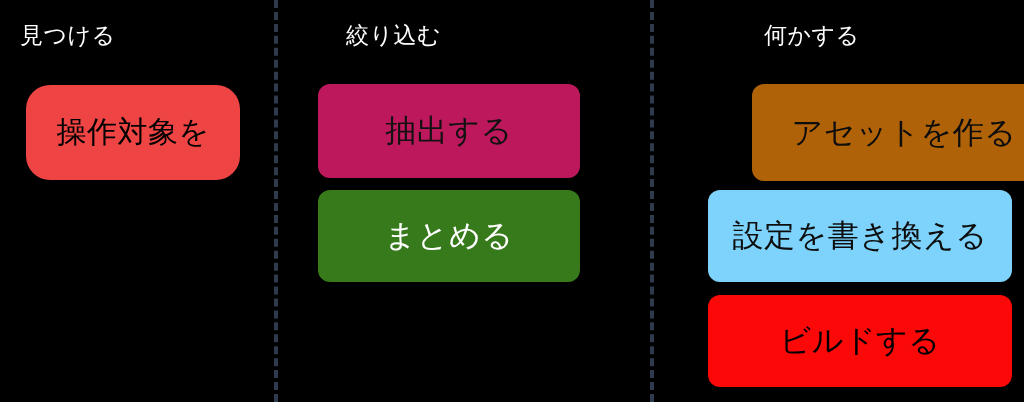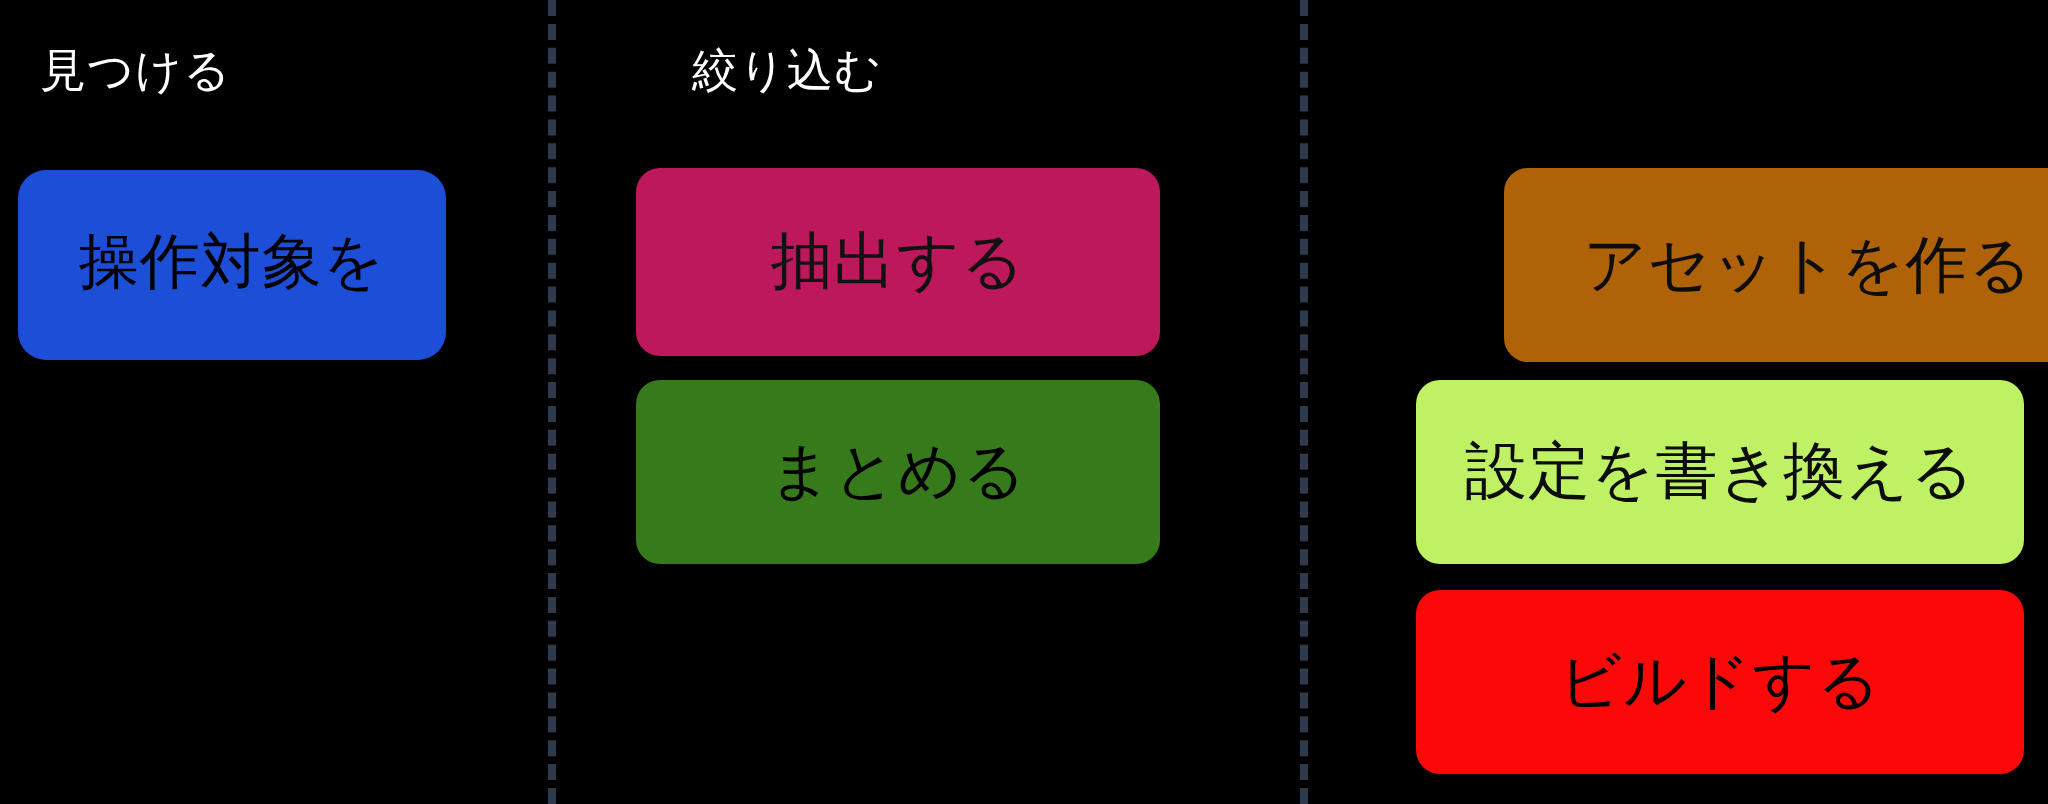--- a/index.html
+++ b/index.html
@@ -67,54 +67,54 @@
     font-size: 31px;
     line-height: 1.28;
     letter-spacing: 0.5px;
     box-sizing: border-box;
     padding: 4px 10px;
     overflow: hidden;
   }
 
   
   .card.c1-decide {
-    left: 9px;  top: 85px;
+    left: 26px;  top: 85px;
     width: 214px; height: 95px;
-    background: #1d4ed8;
+    background: #ef4444;
     color: #000000;
-    border-radius: 14px;
+    border-radius: 24px;
     font-size: 30px;
   }
 
   
   .card.c2-extract {
     left: 40px; top: 84px;
     width: 262px; height: 94px;
     background: #be185d;
     color: #111111;
   }
   .card.c2-gather {
     left: 40px; top: 190px;
     width: 262px; height: 92px;
     background: #377a1c;
-    color: #000000;
+    color: #ffffff;
   }
 
   
   .card.c3-asset {
     left: 54px; top: 84px;
     width: 304px; height: 97px;
     background: #b06208;
     color: #0d0d0d;
     margin-left: 44px;
   }
   .card.c3-config {
     left: 54px; top: 190px;
     width: 304px; height: 92px;
-    background: #bef264;
+    background: #7dd3fc;
     color: #0d0d0d;
   }
   .card.c3-build {
     left: 54px; top: 295px;
     width: 304px; height: 92px;
     background: #fb0808;
     color: #000000;
   }
 
   .card-label { display: block; }
@@ -142,20 +142,21 @@
     <div class="card c2-extract">
       <span class="card-label">抽出する</span>
     </div>
 
     <div class="card c2-gather">
       <span class="card-label">まとめる</span>
     </div>
   </div>
 
   <div class="column col-3">
+    <div class="col-title">何かする</div>
 
     <div class="card c3-asset">
       <span class="card-label">アセットを作る</span>
     </div>
 
     <div class="card c3-config">
       <span class="card-label">設定を書き換える</span>
     </div>
 
     <div class="card c3-build">

